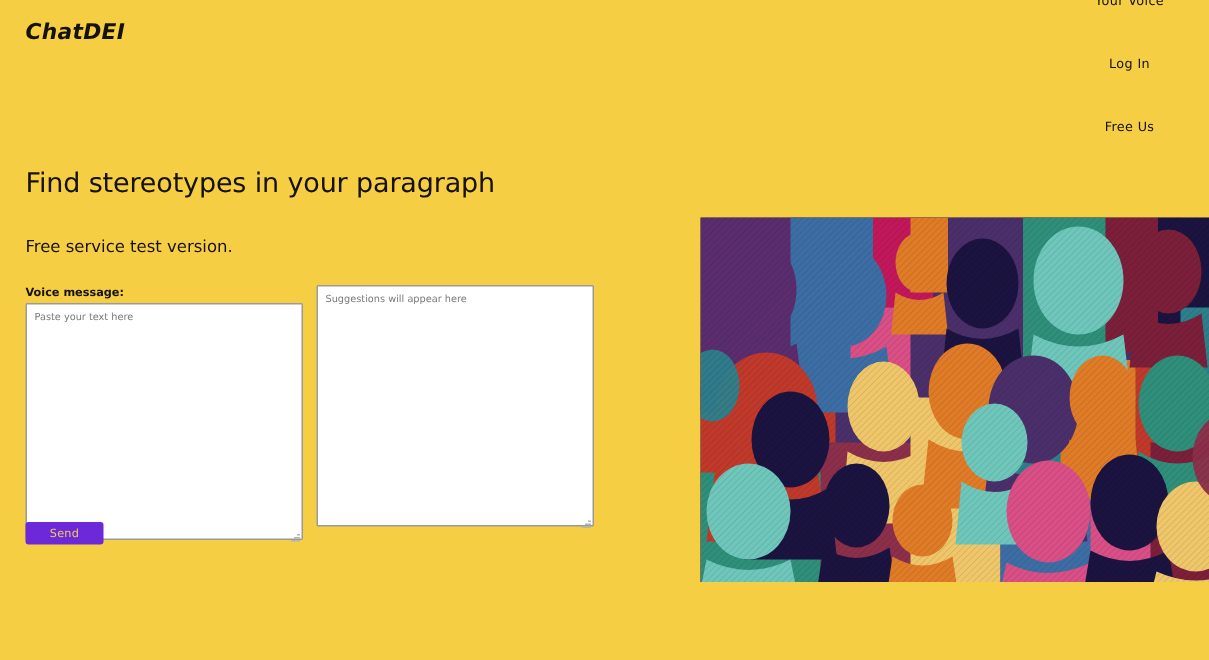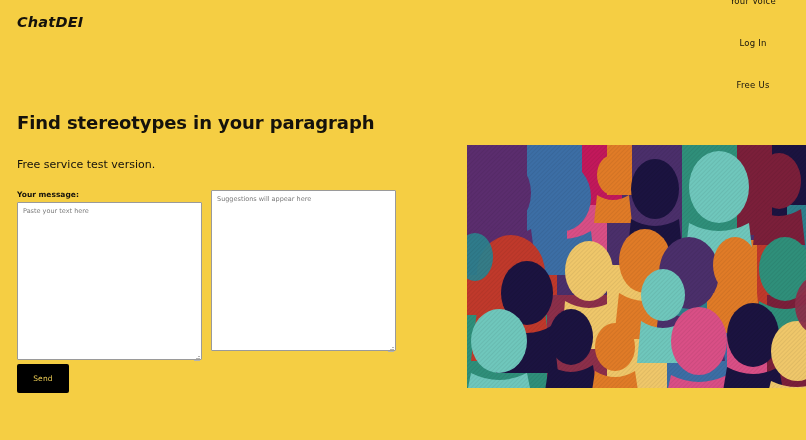--- a/index.html
+++ b/index.html
@@ -52,21 +52,21 @@
   
   .hero {
     position: absolute;
     left: 17px;
     top: 112px;
     width: 400px;
   }
   .hero-title {
     margin: 0;
     font-size: 18px;
-    font-weight: bold;
+    font-weight: normal;
     color: #15120c;
     letter-spacing: -0.1px;
     line-height: 1.2;
   }
   .hero-subtitle {
     margin: 0;
     padding-top: 24px;
     font-size: 11px;
     color: #15120c;
     line-height: 1.2;
@@ -124,24 +124,24 @@
     background: #b4b4b4;
     height: 1px;
   }
   .resize-grip i:nth-child(1) { bottom: 1px; width: 6px; }
   .resize-grip i:nth-child(2) { bottom: 3px; width: 4px; }
   .resize-grip i:nth-child(3) { bottom: 5px; width: 2px; }
 
   .send-button {
     position: absolute;
     left: 17px;
-    top: 364px;
+    top: 348px;
     width: 52px;
-    height: 29px;
-    background: #000000;
+    height: 15px;
+    background: #6d28d9;
     color: #f0cf55;
     border: none;
     border-radius: 2px;
     font-family: "DejaVu Sans", sans-serif;
     font-size: 7.5px;
     cursor: pointer;
     letter-spacing: 0.2px;
   }
 
   
@@ -169,21 +169,21 @@
   </nav>
 </header>
 
 <section class="hero">
   <h1 class="hero-title">Find stereotypes in your paragraph</h1>
   <p class="hero-subtitle">Free service test version.</p>
 </section>
 
 <section class="form-area">
   <div class="field-col">
-    <label class="field-label">Your message:</label>
+    <label class="field-label">Voice message:</label>
     <span class="ta-wrap">
       <textarea class="text-area ta-left" placeholder="Paste your text here" style=""></textarea>
       <span class="resize-grip">
           <i></i>
           <i></i>
           <i></i>
         </span>
     </span>
   </div>
 

